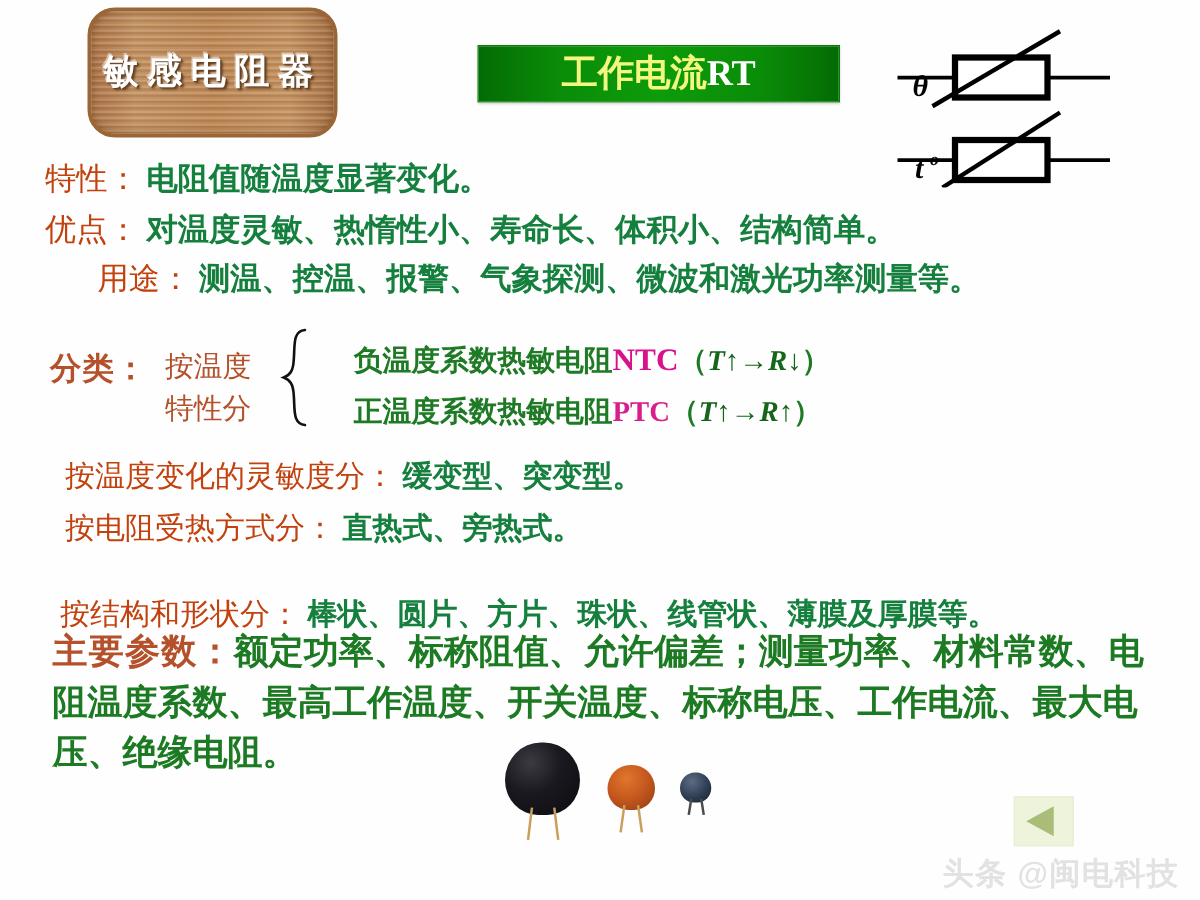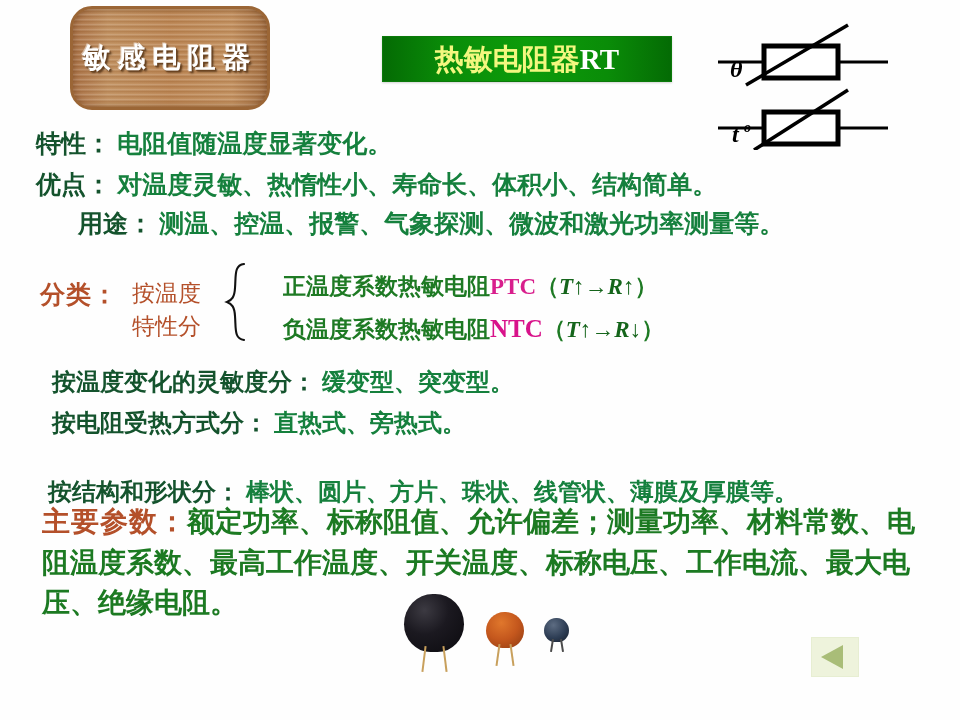--- a/index.html
+++ b/index.html
@@ -100,22 +100,22 @@
 
   
   .row {
     position: absolute;
     white-space: nowrap;
     font-size: 25px;
     line-height: 1;
     font-family: "Liberation Serif", "DejaVu Serif", serif;
   }
   .lbl {
-    color: #14532d;
-    font-weight: bold;
+    color: #c2410c;
+    font-weight: normal;
   }
   .val {
     color: #15803d;
     font-weight: bold;
   }
 
   .r-tex { left: 36px; top: 131px; }
   .r-adv { left: 36px; top: 172px; }
   .r-use { left: 36px; top: 211px; margin-left: 42px; }
 
@@ -246,21 +246,21 @@
 <body>
 
 <div id="slide">
 
   <div class="plaque">
     <div class="plaque-line">敏感</div>
     <div class="plaque-line">电阻器</div>
   </div>
 
   <div class="banner">
-    <div class="banner-text"><span class="banner-cn">热敏电阻器</span><span class="banner-rt">RT</span></div>
+    <div class="banner-text"><span class="banner-cn">工作电流</span><span class="banner-rt">RT</span></div>
   </div>
 
   <div class="symbols">
     <svg width="250" height="128" viewBox="0 0 250 128">
 
       <line x1="12" y1="40" x2="58" y2="40" stroke="#000" stroke-width="3"></line>
       <rect x="58" y="24" width="74" height="32" fill="#fff" stroke="#000" stroke-width="5"></rect>
       <line x1="132" y1="40" x2="182" y2="40" stroke="#000" stroke-width="3"></line>
       <line x1="40" y1="63" x2="142" y2="3" stroke="#000" stroke-width="3.5"></line>
       <text x="24" y="55" font-family="Liberation Serif, serif" font-style="italic" font-size="24" font-weight="bold" fill="#000">θ</text>
@@ -291,22 +291,22 @@
   <div class="cls-sub">
     <div>按温度</div>
     <div>特性分</div>
   </div>
   <div class="brace">
     <svg width="26" height="80" viewBox="0 0 26 80">
       <path d="M20 2 C10 3 12 14 11 26 C10.5 35 8 38 3 40 C8 42 10.5 45 11 54 C12 66 10 77 20 78" fill="none" stroke="#111" stroke-width="2.1" stroke-linecap="round"></path>
     </svg>
   </div>
   <div class="cls-items">
+    <div class="line"><span>负温度系数热敏电阻</span><span class="ntc">NTC</span><span>（</span><span class="var">T</span><span class="arr">↑</span><span class="arr">→</span><span class="var">R</span><span class="arr">↓</span><span>）</span></div>
     <div class="line"><span>正温度系数热敏电阻</span><span class="ptc">PTC</span><span>（</span><span class="var">T</span><span class="arr">↑</span><span class="arr">→</span><span class="var">R</span><span class="arr">↑</span><span>）</span></div>
-    <div class="line"><span>负温度系数热敏电阻</span><span class="ntc">NTC</span><span>（</span><span class="var">T</span><span class="arr">↑</span><span class="arr">→</span><span class="var">R</span><span class="arr">↓</span><span>）</span></div>
   </div>
 
   <div class="row r-sens">
     <span class="lbl">按温度变化的灵敏度分：</span>
     <span class="val">缓变型、突变型。</span>
   </div>
   <div class="row r-heat">
     <span class="lbl">按电阻受热方式分：</span>
     <span class="val">直热式、旁热式。</span>
   </div>
@@ -335,14 +335,15 @@
 
     <div class="bead" style="left:140px; top:26px; width:26px; height:34px;">
       <div class="body" style="width:25px; height:24px; background: radial-gradient(circle at 38% 30%, #5d6c82 0%, #2e3e55 55%, #161d29 100%);"></div>
       <div class="lead" style="left:7px; top:21px; height:13px; background:#4b4b4b; transform:rotate(9deg);"></div>
       <div class="lead" style="left:17px; top:21px; height:13px; background:#4b4b4b; transform:rotate(-9deg);"></div>
     </div>
   </div>
 
   <div class="wm-box"></div>
   <div class="wm-tri"></div>
+  <div class="wm-text">头条 @闽电科技</div>
 
 </div>
 
 </body></html>

